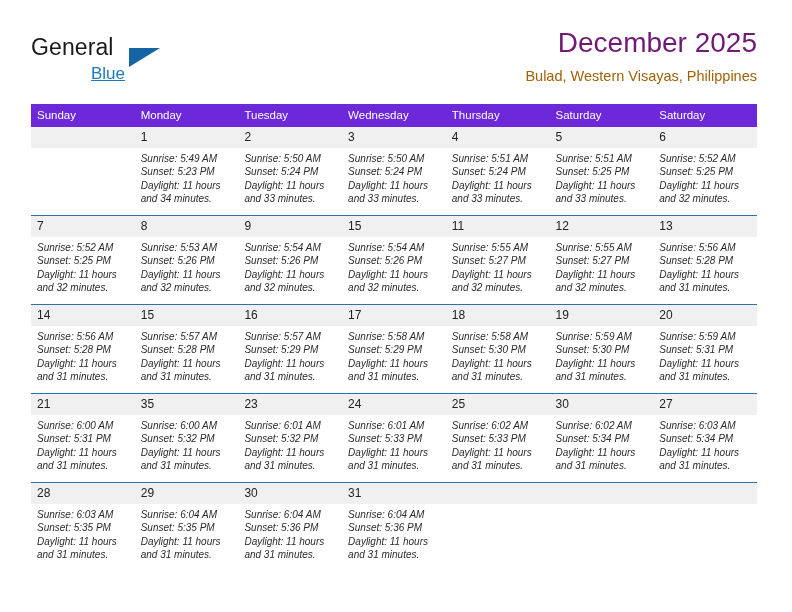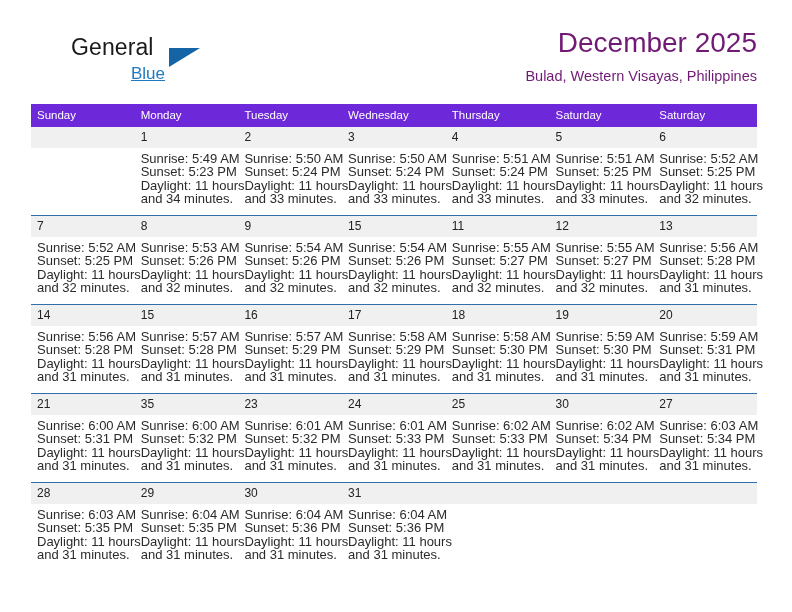--- a/index.html
+++ b/index.html
@@ -28,21 +28,20 @@
     top: 26px;
     right: 35px;
     height: 72px;
   }
   .brand {
     position: absolute;
     left: 0;
     top: 8px;
     width: 170px;
     height: 58px;
-    margin-left: 40px;
   }
   .brand-general {
     position: absolute;
     left: 0;
     top: 0;
     font-size: 23px;
     letter-spacing: 0.1px;
     color: #1a1a1a;
     font-family: "Liberation Sans", sans-serif;
   }
@@ -74,21 +73,21 @@
   .cal-title {
     font-size: 28px;
     font-weight: normal;
     color: #701a75;
     line-height: 34px;
     white-space: nowrap;
   }
   .cal-subtitle {
     margin-top: 7px;
     font-size: 14.5px;
-    color: #701a75;
+    color: #a16207;
     line-height: 18px;
     white-space: nowrap;
     text-align: center;
   }
 
   
   .calendar {
     position: absolute;
     left: 31px;
     top: 104px;
@@ -120,24 +119,25 @@
     font-size: 12px;
     color: #222222;
     line-height: 15px;
     padding: 3px 0 3px 6px;
     height: 15px;
   }
   .daynum.empty {
     color: transparent;
   }
   .details {
-    font-size: 13px;
+    font-size: 10px;
     color: #2b2b2b;
     line-height: 13.4px;
     padding: 4px 4px 0 6px;
+    font-style: italic;
   }
   .details div {
     white-space: nowrap;
   }
 </style>
 </head>
 <body>
 
 <div class="page">
 

